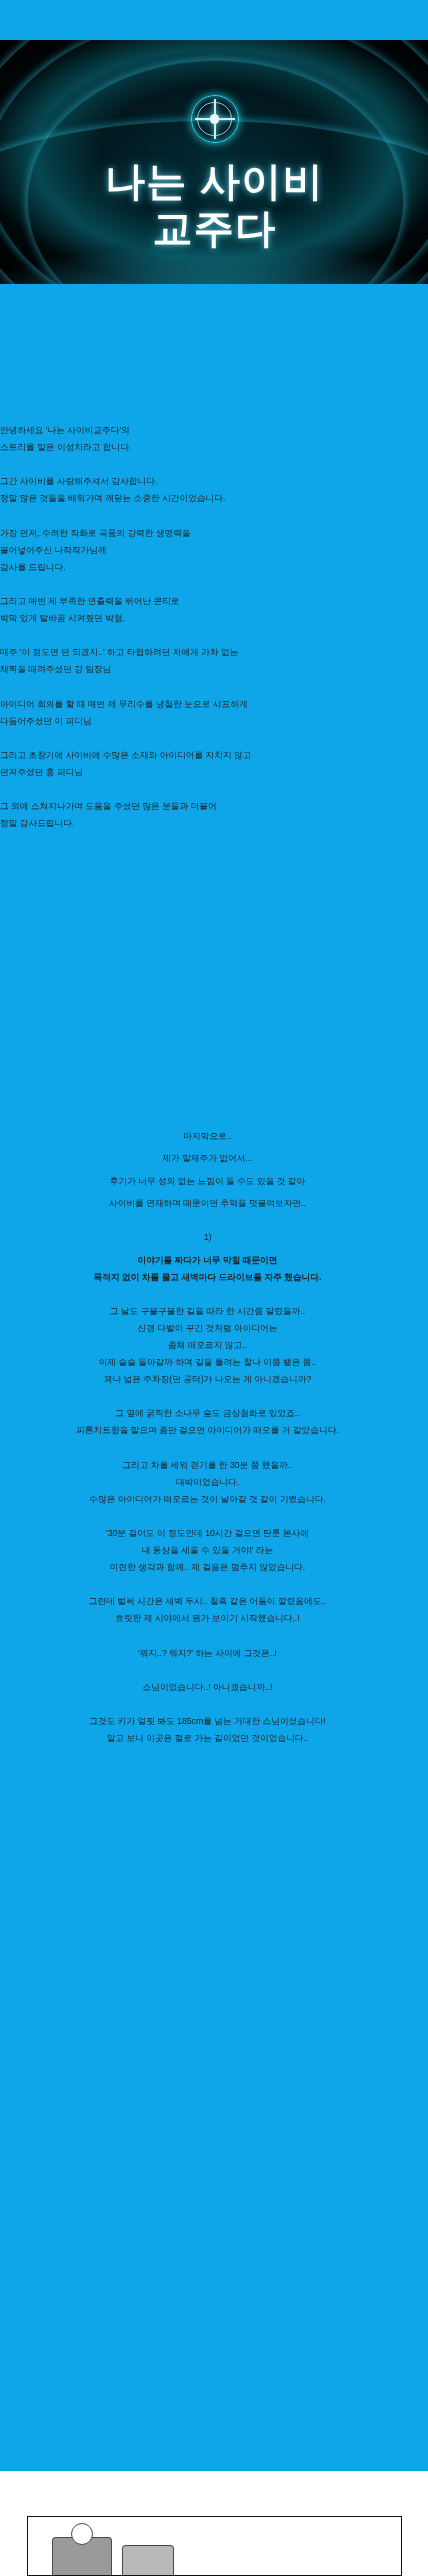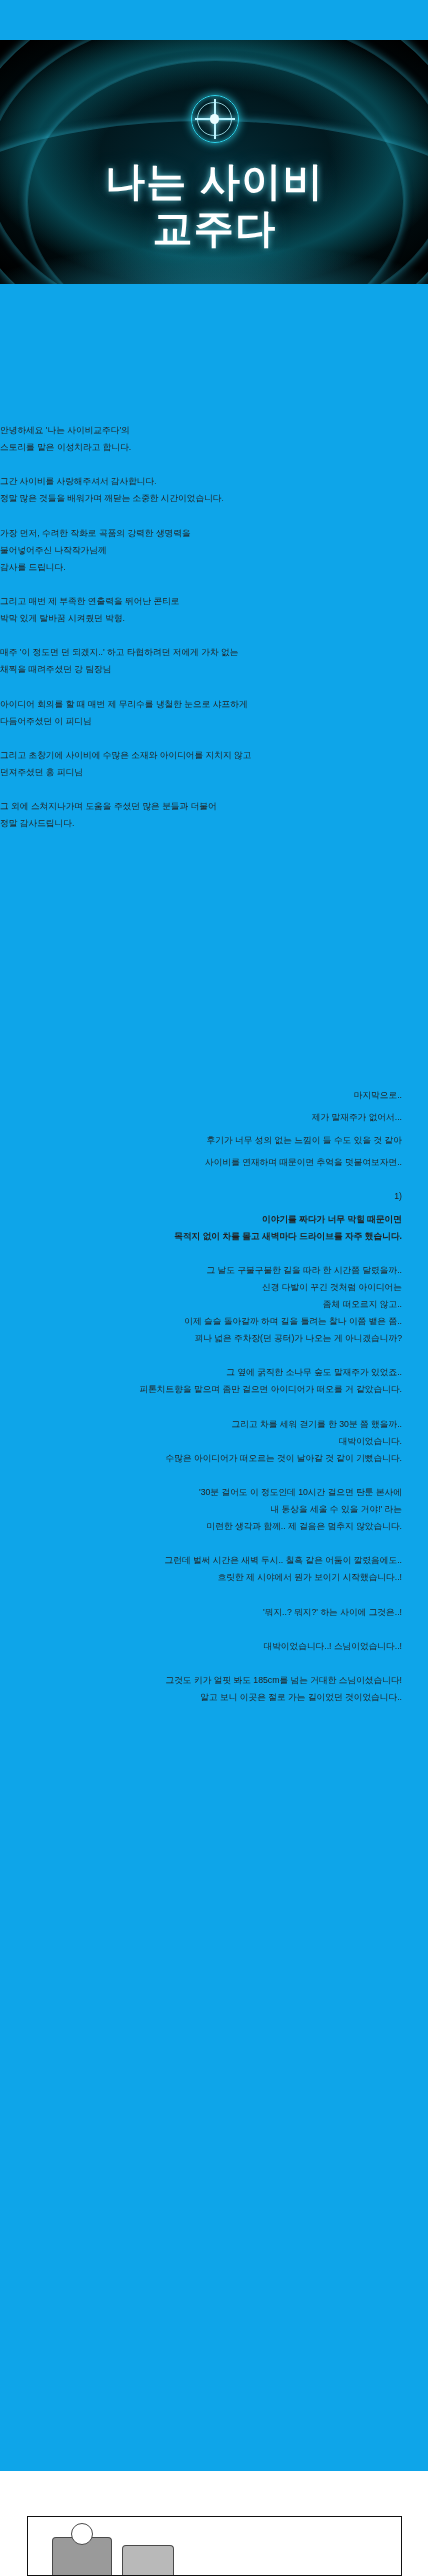--- a/index.html
+++ b/index.html
@@ -125,23 +125,23 @@
     font-size: 8.7px;
     line-height: 1.95;
   }
   .centered-block {
     top: 422px;
     text-align: left;
   }
   .centered-block p { margin: 0 0 17.4px 0; }
 
   .left-block {
-    top: 1087px;
-    text-align: right;
-    padding-left: 27px;
+    top: 1128px;
+    text-align: center;
+    padding-left: 20px;
     width: 375px;
   }
   .left-block p { margin: 0 0 17.4px 0; }
   .left-block p.tight { margin-bottom: 5.4px; }
 
   
   .panel-strip {
     position: absolute;
     left: 0;
     top: 2471px;
@@ -218,21 +218,21 @@
       <span>나는 사이비</span>
       <span class="line2">교주다</span>
     </div>
 
     <div class="banner-bottom-glow"></div>
   </div>
 
   <div class="body-text centered-block">
     <p style="white-space: pre-line;">안녕하세요 '나는 사이비교주다'의
 스토리를 맡은 이성치라고 합니다.</p>
-    <p style="white-space: pre-line; font-family: Liberation Serif, serif;">그간 사이비를 사랑해주셔서 감사합니다.
+    <p style="white-space: pre-line;">그간 사이비를 사랑해주셔서 감사합니다.
 정말 많은 것들을 배워가며 깨닫는 소중한 시간이었습니다.</p>
     <p style="white-space: pre-line;">가장 먼저, 수려한 작화로 곡품의 강력한 생명력을
 불어넣어주신 나작작가님께
 감사를 드립니다.</p>
     <p style="white-space: pre-line;">그리고 매번 제 부족한 연출력을 뛰어난 콘티로
 박막 있게 탈바꿈 시켜줬던 박형.</p>
     <p style="white-space: pre-line;">매주 '이 정도면 던 되겠지..' 하고 타협하려던 저에게 가차 없는
 채찍을 때려주셨던 강 팀장님</p>
     <p style="white-space: pre-line;">아이디어 회의를 할 때 매번 제 무리수를 냉철한 눈으로 샤프하게
 다듬어주셨던 이 피디님</p>
@@ -249,32 +249,32 @@
     <p>사이비를 연재하며 때문이면 추억을 덧붙여보자면..</p>
 
     <p class="tight">1)</p>
     <p style="white-space: pre-line; font-weight: bold;">이야기를 짜다가 너무 막힐 때문이면
 목적지 없이 차를 몰고 새벽마다 드라이브를 자주 했습니다.</p>
     <p style="white-space: pre-line;">그 날도 구불구불한 길을 따라 한 시간쯤 달렸을까..
 신경 다발이 꾸긴 것처럼 아이디어는
 좀체 떠오르지 않고..
 이제 슬슬 돌아갈까 하며 길을 틀려는 찰나 이쯤 뱉은 쯤..
 꾀나 넓은 주차장(던 공터)가 나오는 게 아니겠습니까?</p>
-    <p style="white-space: pre-line;">그 옆에 굵직한 소나무 숲도 말재주가 있었죠..
+    <p style="white-space: pre-line;">그 옆에 굵직한 소나무 숲도 금상첨화로 있었죠..
 피톤치트향을 맡으며 좀만 걸으면 아이디어가 떠오를 거 같았습니다.</p>
     <p style="white-space: pre-line;">그리고 차를 세워 걷기를 한 30분 쯤 했을까..
 대박이었습니다.
 수많은 아이디어가 떠오르는 것이 날아갈 것 같이 기뻤습니다.</p>
     <p style="white-space: pre-line;">'30분 걸어도 이 정도인데 10시간 걸으면 탄툰 본사에
 내 동상을 세울 수 있을 거야!' 라는
 미련한 생각과 함께.. 제 걸음은 멈추지 않았습니다.</p>
     <p style="white-space: pre-line;">그런데 벌써 시간은 새벽 두시.. 칠흑 같은 어둠이 깔렸음에도..
 흐릿한 제 시야에서 뭔가 보이기 시작했습니다..!</p>
     <p style="white-space: pre-line;">'뭐지..? 뭐지?' 하는 사이에 그것은..!</p>
-    <p style="white-space: pre-line;">대박이었습니다..! 스님이었습니다..!</p>
+    <p style="white-space: pre-line;">스님이었습니다..! 아니겠습니까..!</p>
     <p style="white-space: pre-line;">그것도 키가 얼핏 봐도 185cm를 넘는 거대한 스님이셨습니다!
 알고 보니 이곳은 절로 가는 길이었던 것이었습니다..</p>
   </div>
 
   <div class="panel-strip">
     
     
   </div>
   <div class="panel-box">
     <div class="panel-fig">

